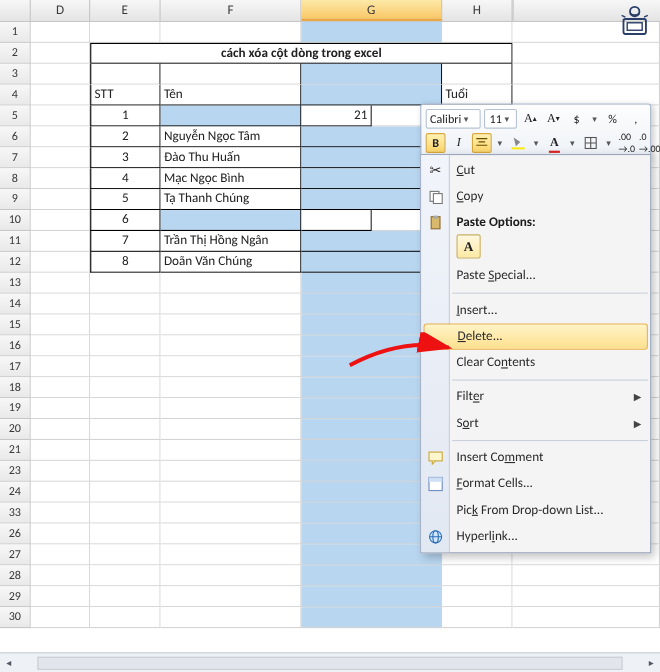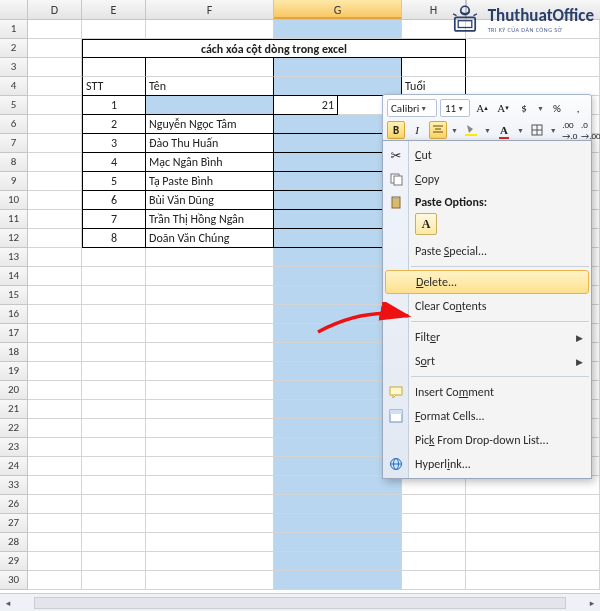--- a/index.html
+++ b/index.html
@@ -188,24 +188,20 @@
 
 <div class="watermark">
   <svg viewBox="0 0 40 40">
     <rect x="8" y="18" width="24" height="16" rx="2" fill="none" stroke="#2a3e6a" stroke-width="2"></rect>
     <rect x="12" y="22" width="16" height="8" fill="none" stroke="#2a3e6a" stroke-width="1.5"></rect>
     <circle cx="20" cy="10" r="5" fill="none" stroke="#2a3e6a" stroke-width="2"></circle>
     <path d="M15 12 Q20 16 25 12" fill="none" stroke="#2a3e6a" stroke-width="2"></path>
     <line x1="6" y1="14" x2="10" y2="16" stroke="#2a3e6a" stroke-width="1.5"></line>
     <line x1="34" y1="14" x2="30" y2="16" stroke="#2a3e6a" stroke-width="1.5"></line>
   </svg>
-  <div>
-    <span>ThuthuatOffice</span>
-    <span class="sub">TRI KỶ CỦA DÂN CÔNG SỞ</span>
-  </div>
 </div>
 
 <div class="col-headers">
   <div class="rowhdr-spacer"></div>
   <div id="colh-container" style="display:flex;">
       <div class="colh" style="width: 54px;">D</div>
       <div class="colh" style="width: 64px;">E</div>
       <div class="colh" style="width: 128px;">F</div>
       <div class="colh sel" style="width: 128px;">G</div>
       <div class="colh" style="width: 64px;">H</div>
@@ -270,39 +266,38 @@
       <div class="cell bl bir center bi" style="width: 64px;">3</div>
       <div class="cell bir bi" style="width: 128px;">Đào Thu Huấn</div>
       <div class="cell selcol bir bi" style="width: 128px;"></div>
       <div class="cell br right bi" style="width: 64px;"></div>
       <div class="cell" style="flex: 1 1 0%;"></div>
     </div>
     <div class="grid-row">
       <div class="rowh">8</div>
       <div class="cell " style="width: 54px;"></div>
       <div class="cell bl bir center bi" style="width: 64px;">4</div>
-      <div class="cell bir bi" style="width: 128px;">Mạc Ngân Bình</div>
+      <div class="cell bir bi" style="width: 128px;">Mạc Ngọc Bình</div>
       <div class="cell selcol bir bi" style="width: 128px;"></div>
       <div class="cell br right bi" style="width: 64px;">23</div>
       <div class="cell" style="flex: 1 1 0%;"></div>
     </div>
     <div class="grid-row">
       <div class="rowh">9</div>
       <div class="cell " style="width: 54px;"></div>
       <div class="cell bl bir center bi" style="width: 64px;">5</div>
-      <div class="cell bir bi" style="width: 128px;">Tạ Paste Bình</div>
+      <div class="cell bir bi" style="width: 128px;">Tạ Thanh Chúng</div>
       <div class="cell selcol bir bi" style="width: 128px;"></div>
       <div class="cell br right bi" style="width: 64px;"></div>
       <div class="cell" style="flex: 1 1 0%;"></div>
     </div>
     <div class="grid-row">
       <div class="rowh">10</div>
       <div class="cell " style="width: 54px;"></div>
       <div class="cell bl bir center bi" style="width: 64px;">6</div>
-      <div class="cell bir bi" style="width: 128px;">Bùi Văn Dũng</div>
       <div class="cell selcol bir bi" style="width: 128px;"></div>
       <div class="cell br right bi" style="width: 64px;"></div>
       <div class="cell" style="flex: 1 1 0%;"></div>
     </div>
     <div class="grid-row">
       <div class="rowh">11</div>
       <div class="cell " style="width: 54px;"></div>
       <div class="cell bl bir center bi" style="width: 64px;">7</div>
       <div class="cell bir bi" style="width: 128px;">Trần Thị Hồng Ngân</div>
       <div class="cell selcol bir bi" style="width: 128px;"></div>
@@ -385,29 +380,20 @@
       <div class="rowh">20</div>
       <div class="cell " style="width: 54px;"></div>
       <div class="cell " style="width: 64px;"></div>
       <div class="cell " style="width: 128px;"></div>
       <div class="cell  selcol" style="width: 128px;"></div>
       <div class="cell " style="width: 64px;"></div>
       <div class="cell" style="flex: 1 1 0%;"></div>
     </div>
     <div class="grid-row">
       <div class="rowh">21</div>
-      <div class="cell " style="width: 54px;"></div>
-      <div class="cell " style="width: 64px;"></div>
-      <div class="cell " style="width: 128px;"></div>
-      <div class="cell  selcol" style="width: 128px;"></div>
-      <div class="cell " style="width: 64px;"></div>
-      <div class="cell" style="flex: 1 1 0%;"></div>
-    </div>
-    <div class="grid-row">
-      <div class="rowh">22</div>
       <div class="cell " style="width: 54px;"></div>
       <div class="cell " style="width: 64px;"></div>
       <div class="cell " style="width: 128px;"></div>
       <div class="cell  selcol" style="width: 128px;"></div>
       <div class="cell " style="width: 64px;"></div>
       <div class="cell" style="flex: 1 1 0%;"></div>
     </div>
     <div class="grid-row">
       <div class="rowh">23</div>
       <div class="cell " style="width: 54px;"></div>
@@ -562,20 +548,23 @@
   </div>
   <div class="pasteopt">
     <span>A</span>
   </div>
   <div class="ctxitem">
     <span>Paste <span class="ul">S</span>pecial...</span>
   </div>
 
   <div class="ctxsep"></div>
 
+  <div class="ctxitem">
+    <span><span class="ul">I</span>nsert...</span>
+  </div>
   <div class="ctxitem hl">
     <span><span class="ul">D</span>elete...</span>
   </div>
   <div class="ctxitem">
     <span>Clear Co<span class="ul">n</span>tents</span>
   </div>
 
   <div class="ctxsep"></div>
 
   <div class="ctxitem">

